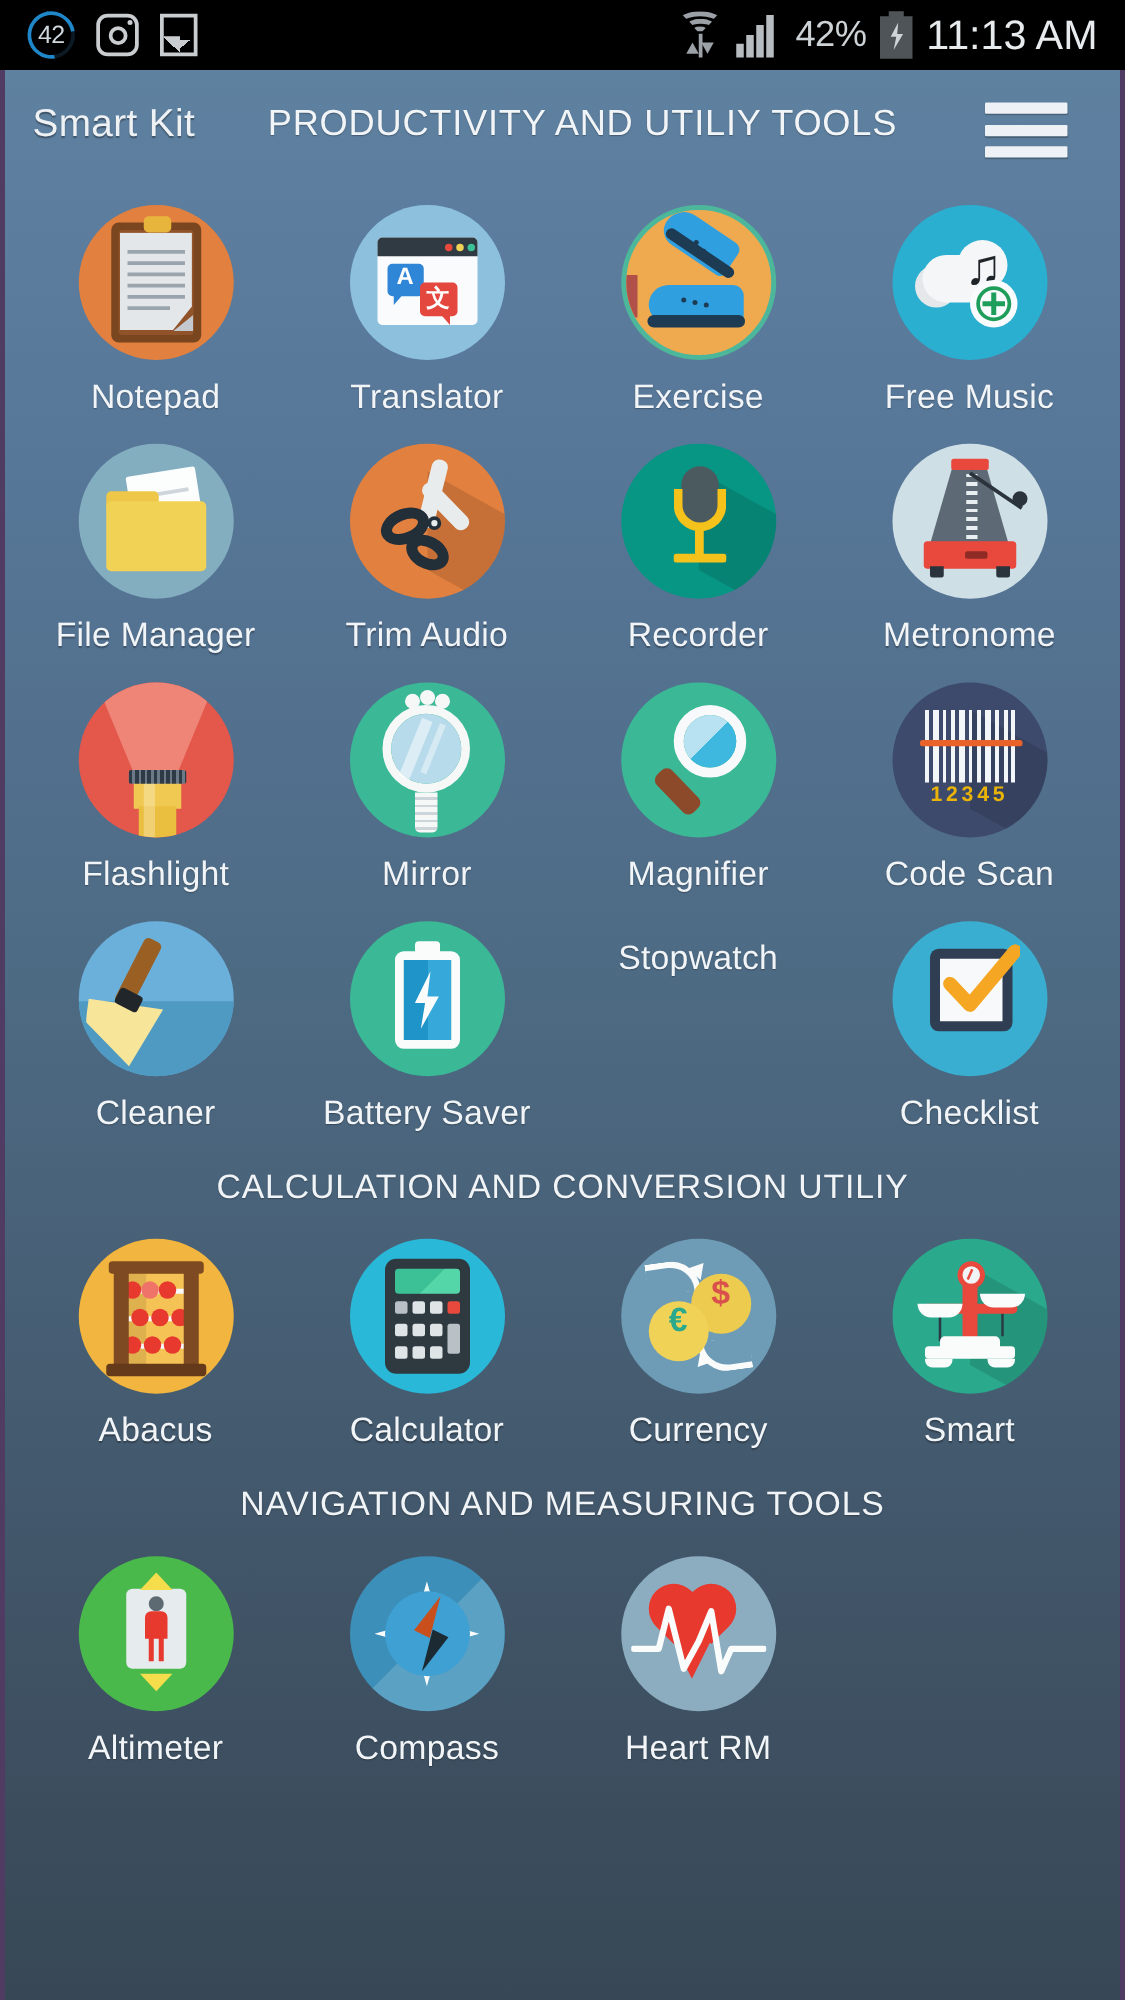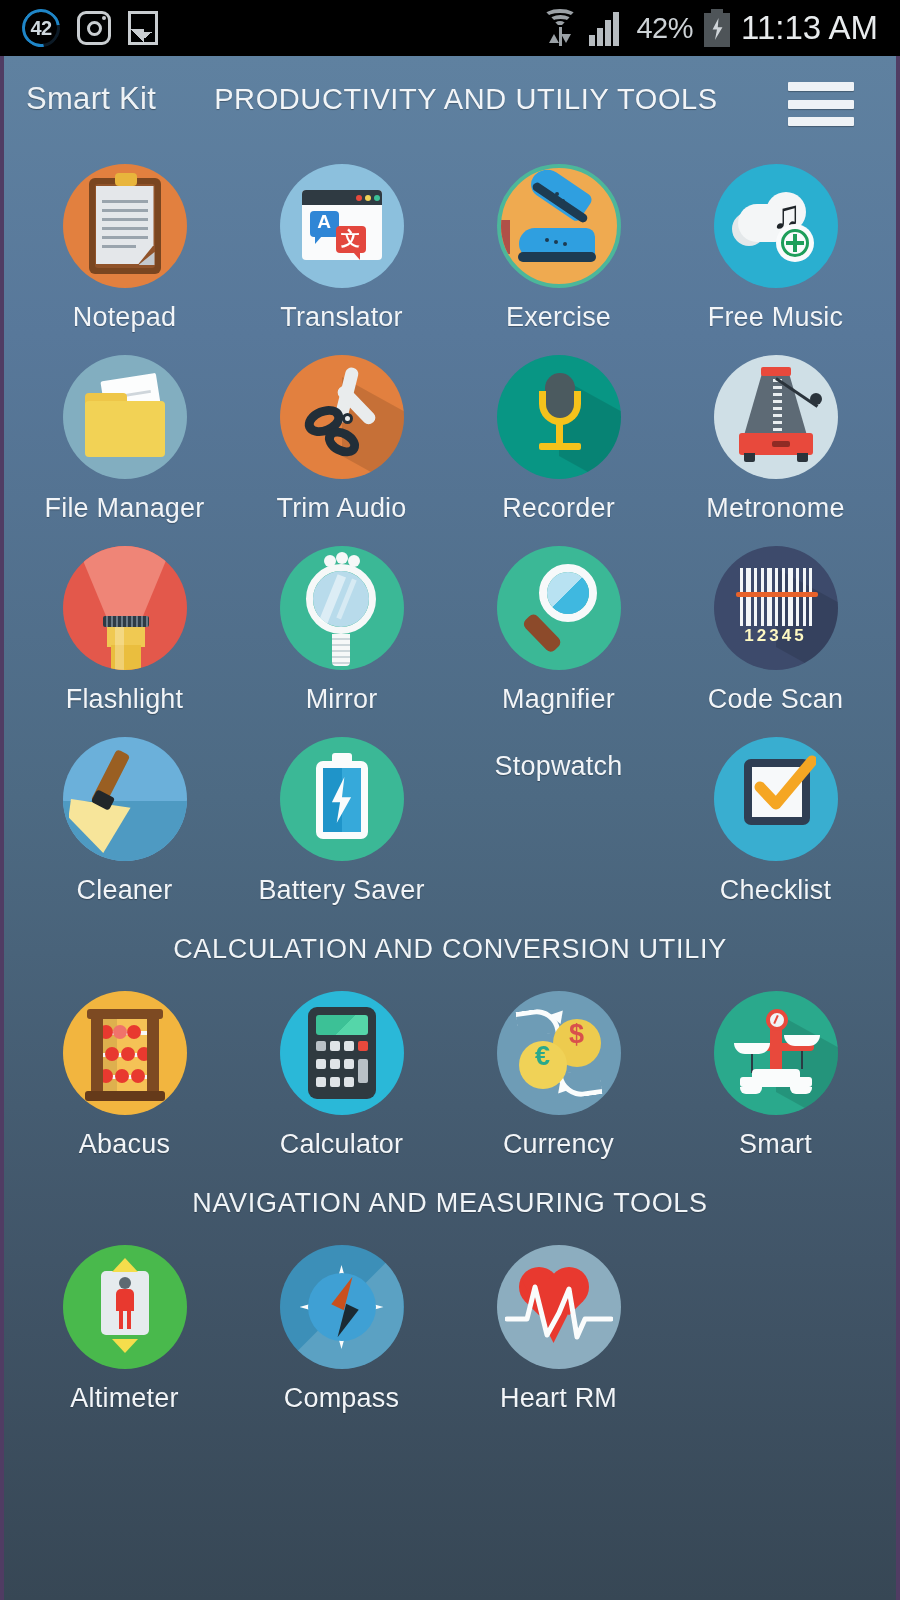--- a/index.html
+++ b/index.html
@@ -23,21 +23,21 @@
   .ico-badge { position:relative; width:38px; height:38px; }
   .ico-badge .ring {
     position:absolute; inset:0; border-radius:50%;
     border:3.5px solid #1f86c8;
     border-right-color:#0c1a26;
     transform:rotate(36deg);
   }
   .ico-badge .num {
     position:absolute; inset:0; display:flex; align-items:center;
     justify-content:center; color:#cfd8de; font-size:20px;
-    font-weight:700; letter-spacing:-.5px;
+    font-weight:400; letter-spacing:-.5px;
   }
 
   .ico-cam { width:34px; height:34px; position:relative; }
   .ico-cam .body {
     position:absolute; inset:0; border:3px solid #c9cdd0; border-radius:9px;
   }
   .ico-cam .lens {
     position:absolute; left:50%; top:50%; width:15px; height:15px;
     margin:-7.5px 0 0 -7.5px; border:3px solid #c9cdd0; border-radius:50%;
   }
@@ -280,21 +280,21 @@
   .mg-lens { left:50px; top:26px; width:42px; height:42px; border-radius:50%;
              background:linear-gradient(135deg,#b8e2f2 0 48%,#3fb8e0 48%); }
   .mg-hand { left:22px; top:72px; width:17px; height:42px; background:#8c4a2a; border-radius:6px; transform:rotate(-44deg); transform-origin:top center; }
 
   
   .d-scan { background:#3d4a6b; }
   .cs-bars { left:26px; top:22px; width:72px; height:58px; background:
     repeating-linear-gradient(90deg,#f3f6f8 0 3px,transparent 3px 6px,
     #f3f6f8 6px 11px,transparent 11px 14px,#f3f6f8 14px 17px,transparent 17px 21px); }
   .cs-line { left:22px; top:46px; width:82px; height:5px; background:#e8622a; border-radius:2px; }
-  .cs-digits { left:26px; top:80px; width:72px; color:#fef9c3; font-size:17px;
+  .cs-digits { left:26px; top:80px; width:72px; color:#eab308; font-size:17px;
                letter-spacing:3px; text-align:center; font-weight:bold; }
 
   
   .d-clean { background:#6bb0da; }
   .cl-water { left:0; top:64px; width:124px; height:60px; background:#4e9ac2; }
   .cl-stick { left:54px; top:12px; width:15px; height:58px; background:#9a5f22; border-radius:4px; transform:rotate(27deg); transform-origin:top left; }
   .cl-collar { left:30px; top:56px; width:20px; height:14px; background:#21262a; border-radius:3px; transform:rotate(27deg); }
   .cl-head { left:6px; top:62px; width:62px; height:54px; background:#f7e59a;
              clip-path:polygon(4% 0,100% 16%,56% 100%,0 34%); }
 

